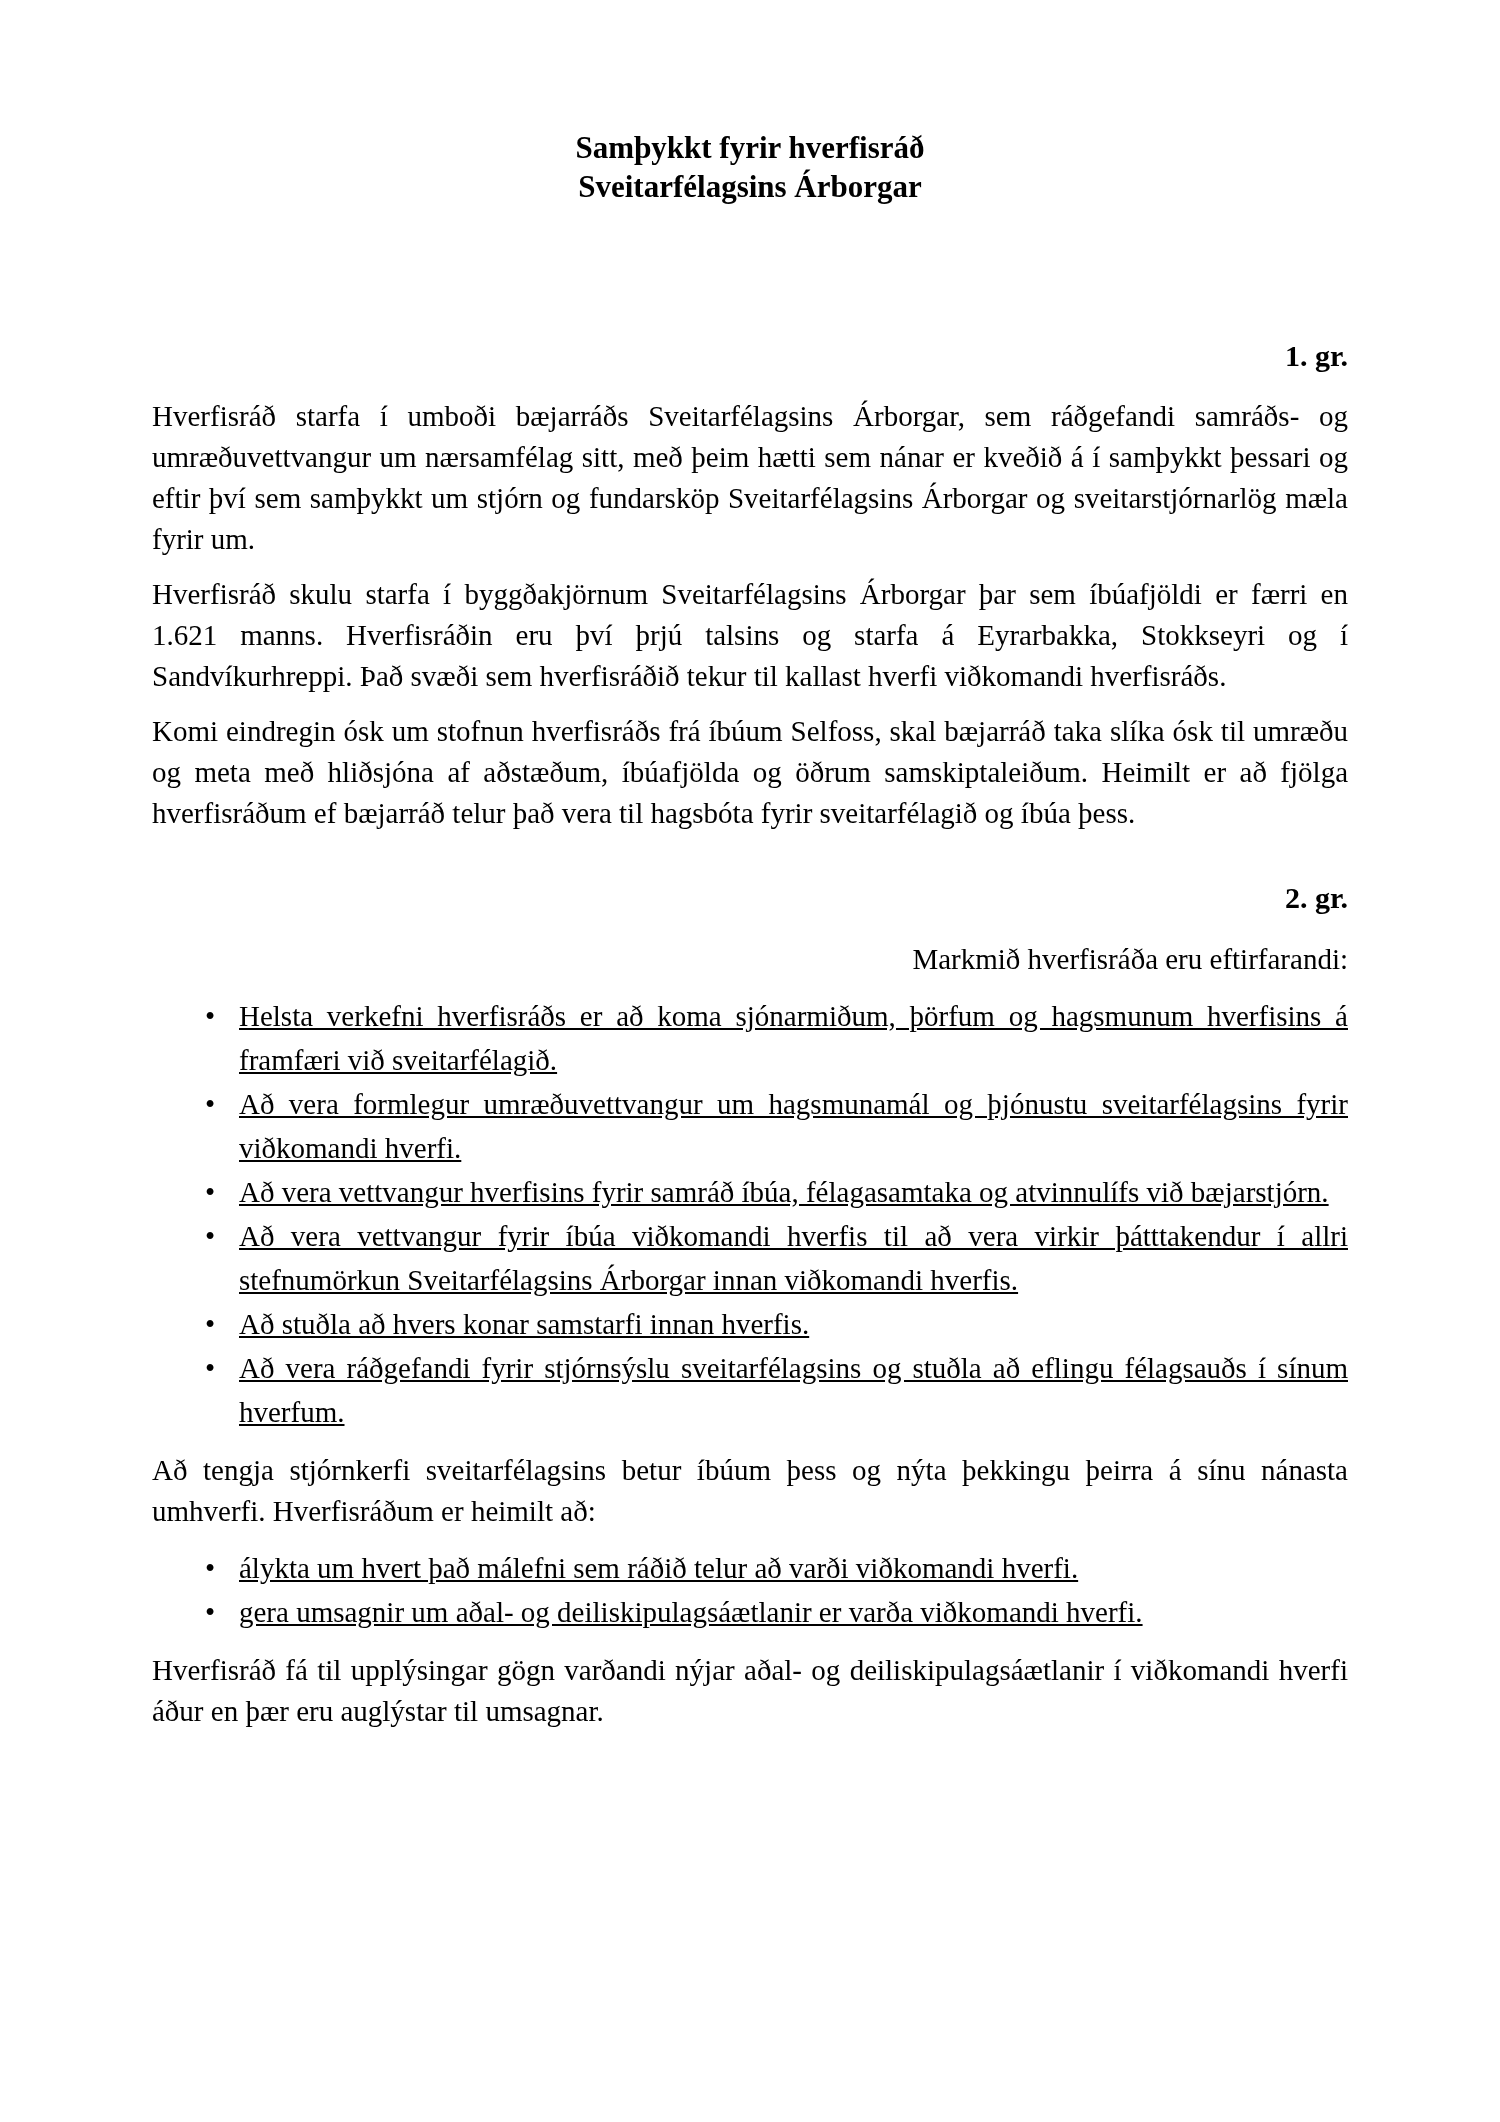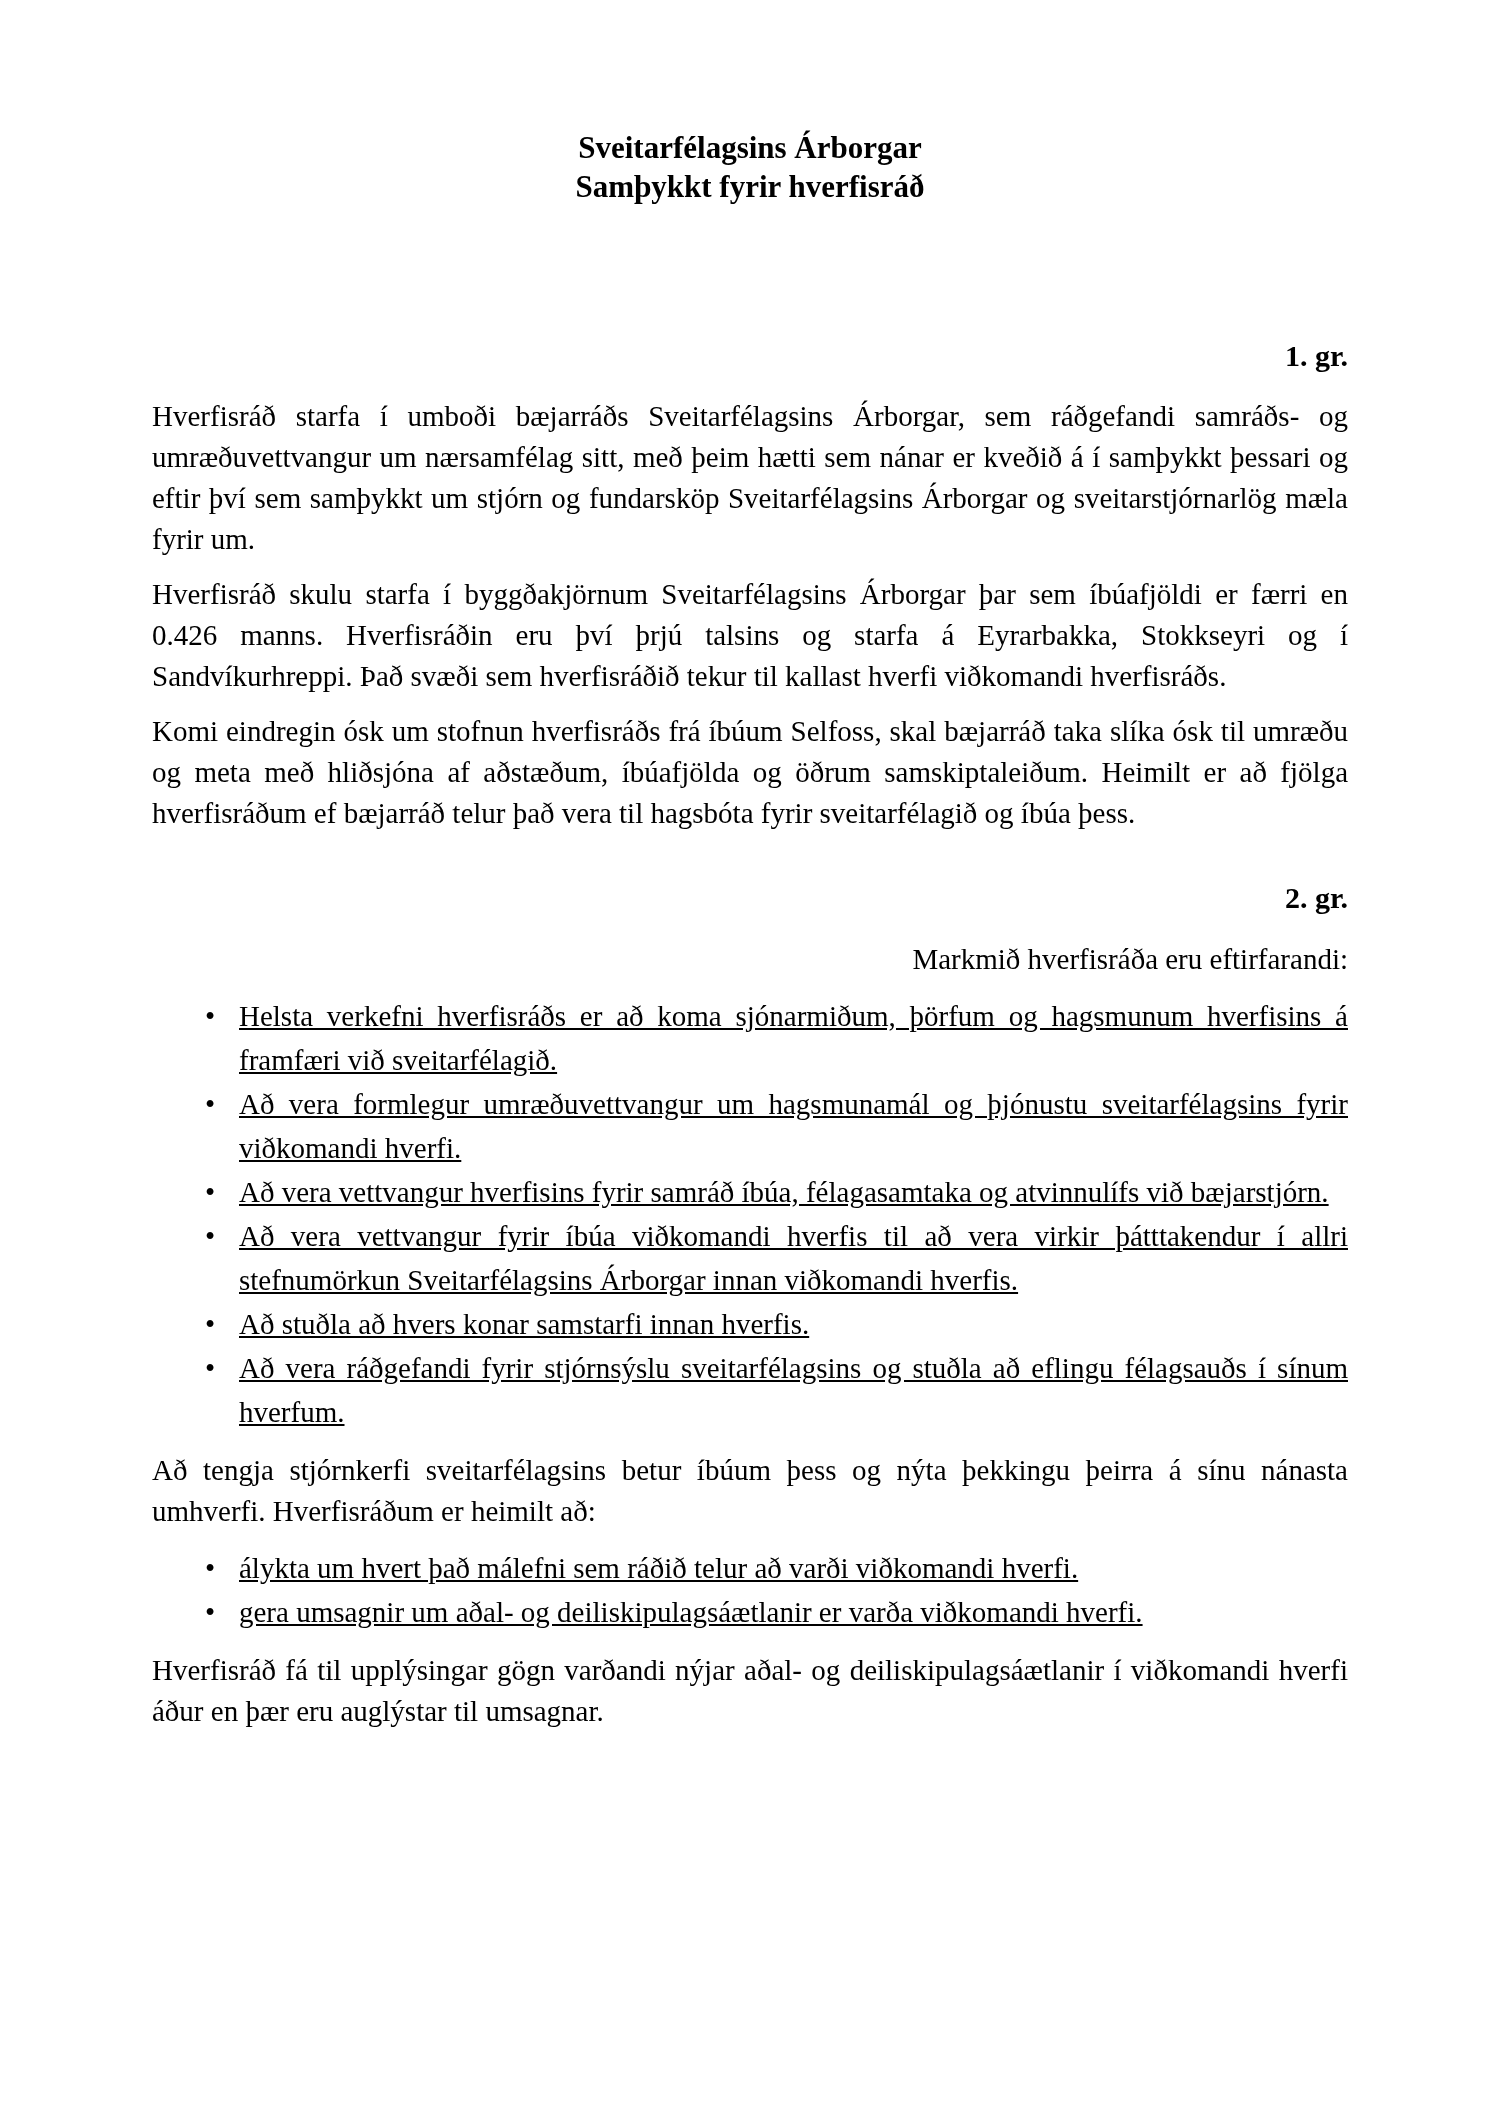--- a/index.html
+++ b/index.html
@@ -62,30 +62,30 @@
     }
     .bridge { margin-top: 16px; }
     .closing { margin-top: 16px; }
   </style>
 </head>
 <body>
 
 <div class="page">
 
   <div class="doc-title">
+    <div>Samþykkt fyrir hverfisráð</div>
     <div>Sveitarfélagsins Árborgar</div>
-    <div>Samþykkt fyrir hverfisráð</div>
   </div>
 
   <div class="section-head sh1">
     <div class="article">1. gr.</div>
   </div>
 
   <p class="para p-first">Hverfisráð starfa í umboði bæjarráðs Sveitarfélagsins Árborgar, sem ráðgefandi samráðs- og umræðuvettvangur um nærsamfélag sitt, með þeim hætti sem nánar er kveðið á í samþykkt þessari og eftir því sem samþykkt um stjórn og fundarsköp Sveitarfélagsins Árborgar og sveitarstjórnarlög mæla fyrir um.</p>
-  <p class="para">Hverfisráð skulu starfa í byggðakjörnum Sveitarfélagsins Árborgar þar sem íbúafjöldi er færri en 0.426 manns. Hverfisráðin eru því þrjú talsins og starfa á Eyrarbakka, Stokkseyri og í Sandvíkurhreppi. Það svæði sem hverfisráðið tekur til kallast hverfi viðkomandi hverfisráðs.</p>
+  <p class="para">Hverfisráð skulu starfa í byggðakjörnum Sveitarfélagsins Árborgar þar sem íbúafjöldi er færri en 1.621 manns. Hverfisráðin eru því þrjú talsins og starfa á Eyrarbakka, Stokkseyri og í Sandvíkurhreppi. Það svæði sem hverfisráðið tekur til kallast hverfi viðkomandi hverfisráðs.</p>
   <p class="para">Komi eindregin ósk um stofnun hverfisráðs frá íbúum Selfoss, skal bæjarráð taka slíka ósk til umræðu og meta með hliðsjóna af aðstæðum, íbúafjölda og öðrum samskiptaleiðum. Heimilt er að fjölga hverfisráðum ef bæjarráð telur það vera til hagsbóta fyrir sveitarfélagið og íbúa þess.</p>
 
   <div class="section-head sh2">
     <div class="article">2. gr.</div>
   </div>
 
   <p class="para intro">Markmið hverfisráða eru eftirfarandi:</p>
 
   <ul class="bullets">
     <li>Helsta verkefni hverfisráðs er að koma sjónarmiðum, þörfum og hagsmunum hverfisins á framfæri við sveitarfélagið.</li>

